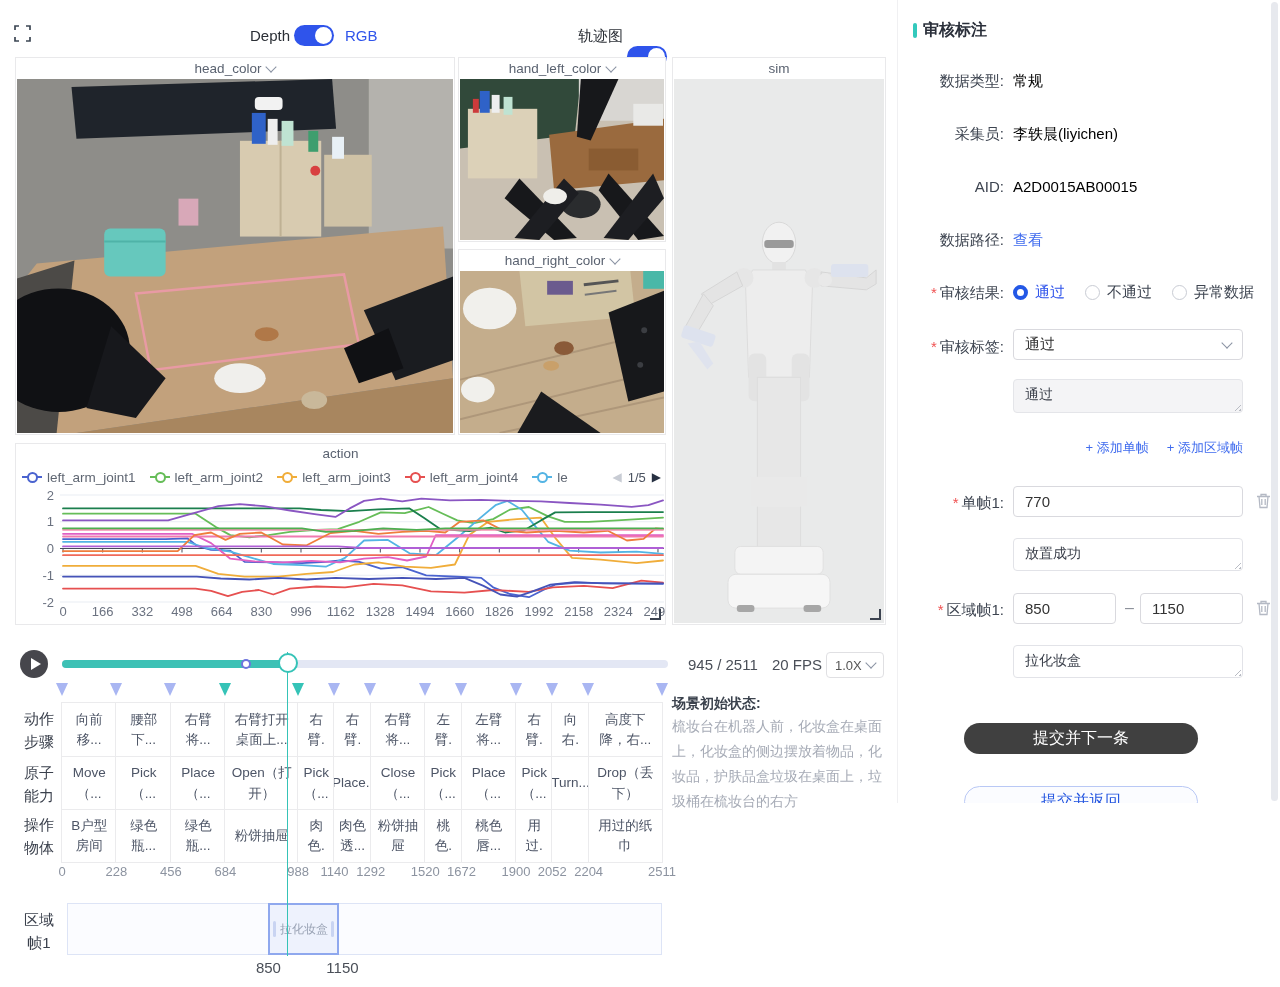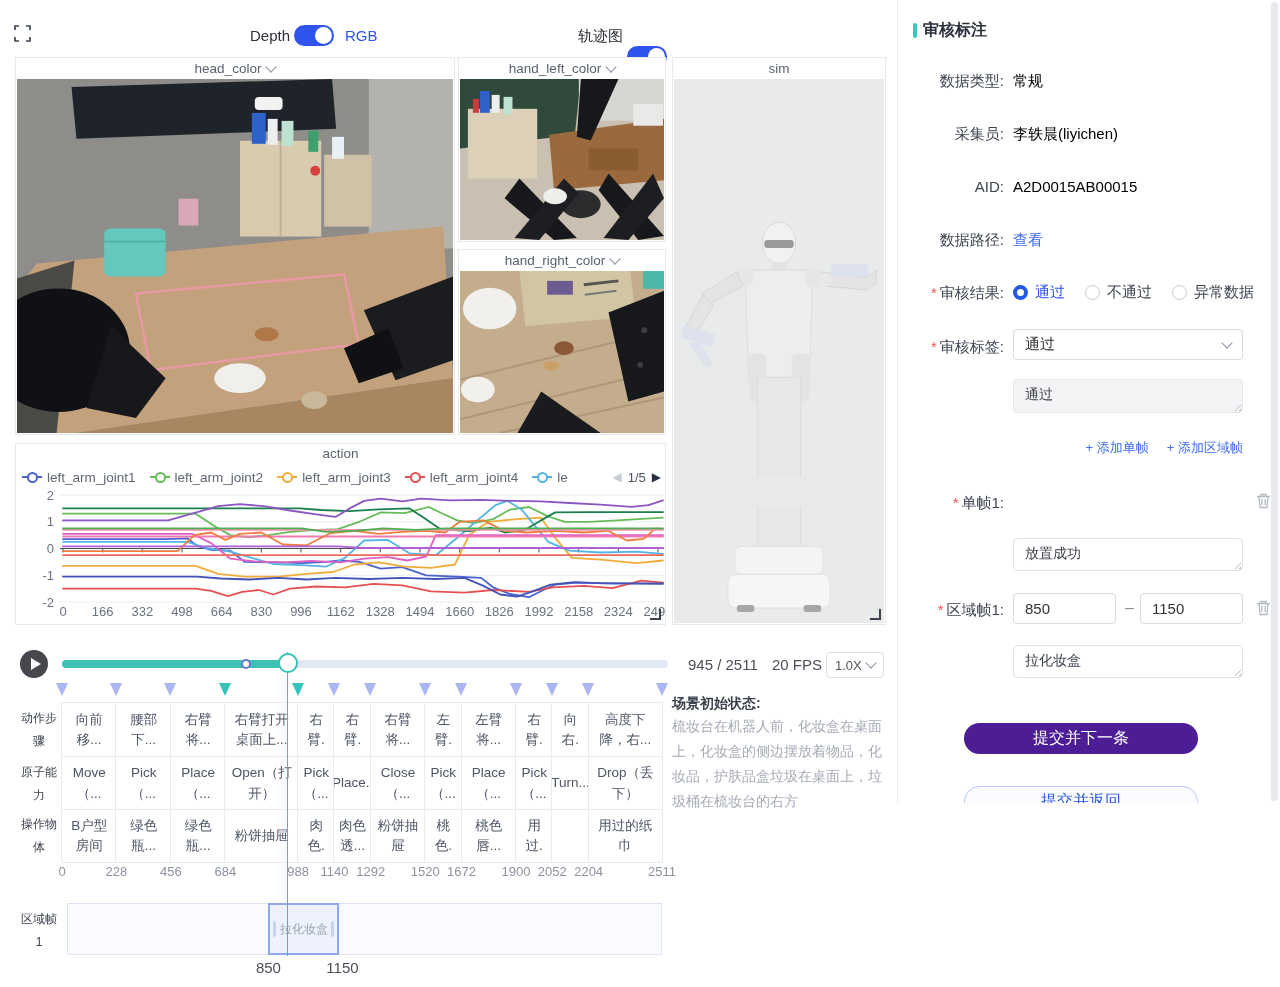--- a/index.html
+++ b/index.html
@@ -40,21 +40,21 @@
   .pb-text{font-size:15px;color:#4a4f58;}
   .speed-box{position:absolute;left:826px;top:652px;width:58px;height:25px;border:1px solid #e0e0e3;border-radius:4px;
     display:flex;align-items:center;justify-content:space-between;padding:12px 8px;box-sizing:border-box;font-size:13px;color:#555;cursor:pointer;}
   .marker{position:absolute;top:683px;width:0;height:0;border-left:6.5px solid transparent;border-right:6.5px solid transparent;
     border-top:13px solid #a9b6f2;cursor:pointer;}
   .marker.teal{border-top-color:#35c3b7;}
   .vline{position:absolute;width:1px;background:#35c3b7;z-index:5;}
   
   .tcell{position:absolute;box-sizing:border-box;outline:1px solid #ebebed;background:#fff;display:flex;align-items:center;justify-content:center;
     text-align:center;font-size:13.5px;color:#4d5566;line-height:1.5;padding:2px 3px;overflow:hidden;cursor:pointer;}
-  .row-label{position:absolute;left:21px;width:36px;text-align:center;font-size:12px;color:#3b414d;line-height:23px;}
+  .row-label{position:absolute;left:21px;width:36px;text-align:center;font-size:15px;color:#3b414d;line-height:23px;}
   .axis-lab{position:absolute;top:864px;transform:translateX(-50%);font-size:13px;color:#8c93a0;}
   
   .region-track{position:absolute;left:67px;top:903px;width:595px;height:52px;background:#fbfcff;border:1px solid #dde4f6;box-sizing:border-box;}
   .region-seg{position:absolute;top:903px;height:52px;background:#eef2fd;border:2px solid #8fa8ee;box-sizing:border-box;
     display:flex;align-items:center;justify-content:center;font-size:12px;color:#9aa3b5;cursor:pointer;}
   .seg-handle{position:absolute;top:50%;margin-top:-8px;width:3px;height:16px;background:#c9d4f2;border-radius:2px;}
   .region-num{position:absolute;top:959px;transform:translateX(-50%);font-size:15px;color:#4a4f58;}
   
   .scene-title{font-size:14px;font-weight:bold;color:#3c434e;}
   .scene-body{font-size:14px;color:#a6abb6;line-height:25px;width:218px;}
@@ -76,21 +76,21 @@
   .rp-ta{position:absolute;left:115px;width:230px;border:1px solid #e2e3e8;border-radius:4px;font-size:14px;color:#3a3f4a;
     padding:6px 11px;box-sizing:border-box;}
   .rp-ta .rgrip{position:absolute;right:1px;bottom:1px;width:8px;height:8px;
     clip-path:polygon(100% 0,100% 100%,0 100%);
     background:repeating-linear-gradient(135deg,#b9bcc4 0 1.2px,transparent 1.2px 3.2px);}
   .rp-input{position:absolute;height:31px;border:1px solid #d9d9de;border-radius:4px;background:#fff;font-size:15px;color:#333;
     display:flex;align-items:center;padding:0 11px;box-sizing:border-box;}
   .trash{position:absolute;cursor:pointer;}
   .add-links{position:absolute;left:115px;width:230px;display:flex;justify-content:flex-end;gap:18px;font-size:13px;color:#3f6bee;}
   .add-links span{cursor:pointer;white-space:nowrap;}
-  .btn-primary{position:absolute;left:66px;top:723px;width:234px;height:31px;border-radius:16px;background:#4c1d95;color:#fff;
+  .btn-primary{position:absolute;left:66px;top:723px;width:234px;height:31px;border-radius:16px;background:#404040;color:#fff;
     display:flex;align-items:center;justify-content:center;font-size:16px;cursor:pointer;}
   .btn-secondary{position:absolute;left:66px;top:786px;width:234px;height:31px;border-radius:16px;background:#fbfcff;
     border:1px solid #b9c8f5;color:#2355e0;display:flex;align-items:center;justify-content:center;font-size:16px;box-sizing:border-box;cursor:pointer;}
   .scrollbar{position:absolute;left:1271px;top:2px;width:7px;height:799px;border-radius:4px;background:#e7e9ee;cursor:pointer;}
 </style>
 </head>
 <body>
 
 <div id="app">
 
@@ -477,20 +477,23 @@
     <div class="rp-ta" style="top:379px;height:34px;background:#f4f4f6;border-color:#e4e5e9;">
       <span>通过</span><div class="rgrip"></div>
     </div>
 
     <div class="add-links" style="top:439px;">
       <span>+ 添加单帧</span>
       <span>+ 添加区域帧</span>
     </div>
 
     <div class="rp-label" style="top:494px;"><span class="req">*</span><span>单帧1:</span></div>
+    <div class="rp-input" style="left:115px;top:486px;width:230px;">
+        <span>770</span>
+      </div>
     <svg class="trash" style="left:358px;top:493px;" width="15" height="16" viewBox="0 0 15 16">
       <path d="M1 3.5h13 M5 3V1.5h5V3 M3 3.5l1 11h7l1-11 M5.8 6v6 M9.2 6v6" fill="none" stroke="#b4b9c4" stroke-width="1.3"></path>
     </svg>
     <div class="rp-ta" style="top:538px;height:33px;">
       <span>放置成功</span><div class="rgrip"></div>
     </div>
 
     <div class="rp-label" style="top:601px;"><span class="req">*</span><span>区域帧1:</span></div>
     <div class="rp-input" style="left:115px;top:593px;width:103px;">
         <span>850</span>

